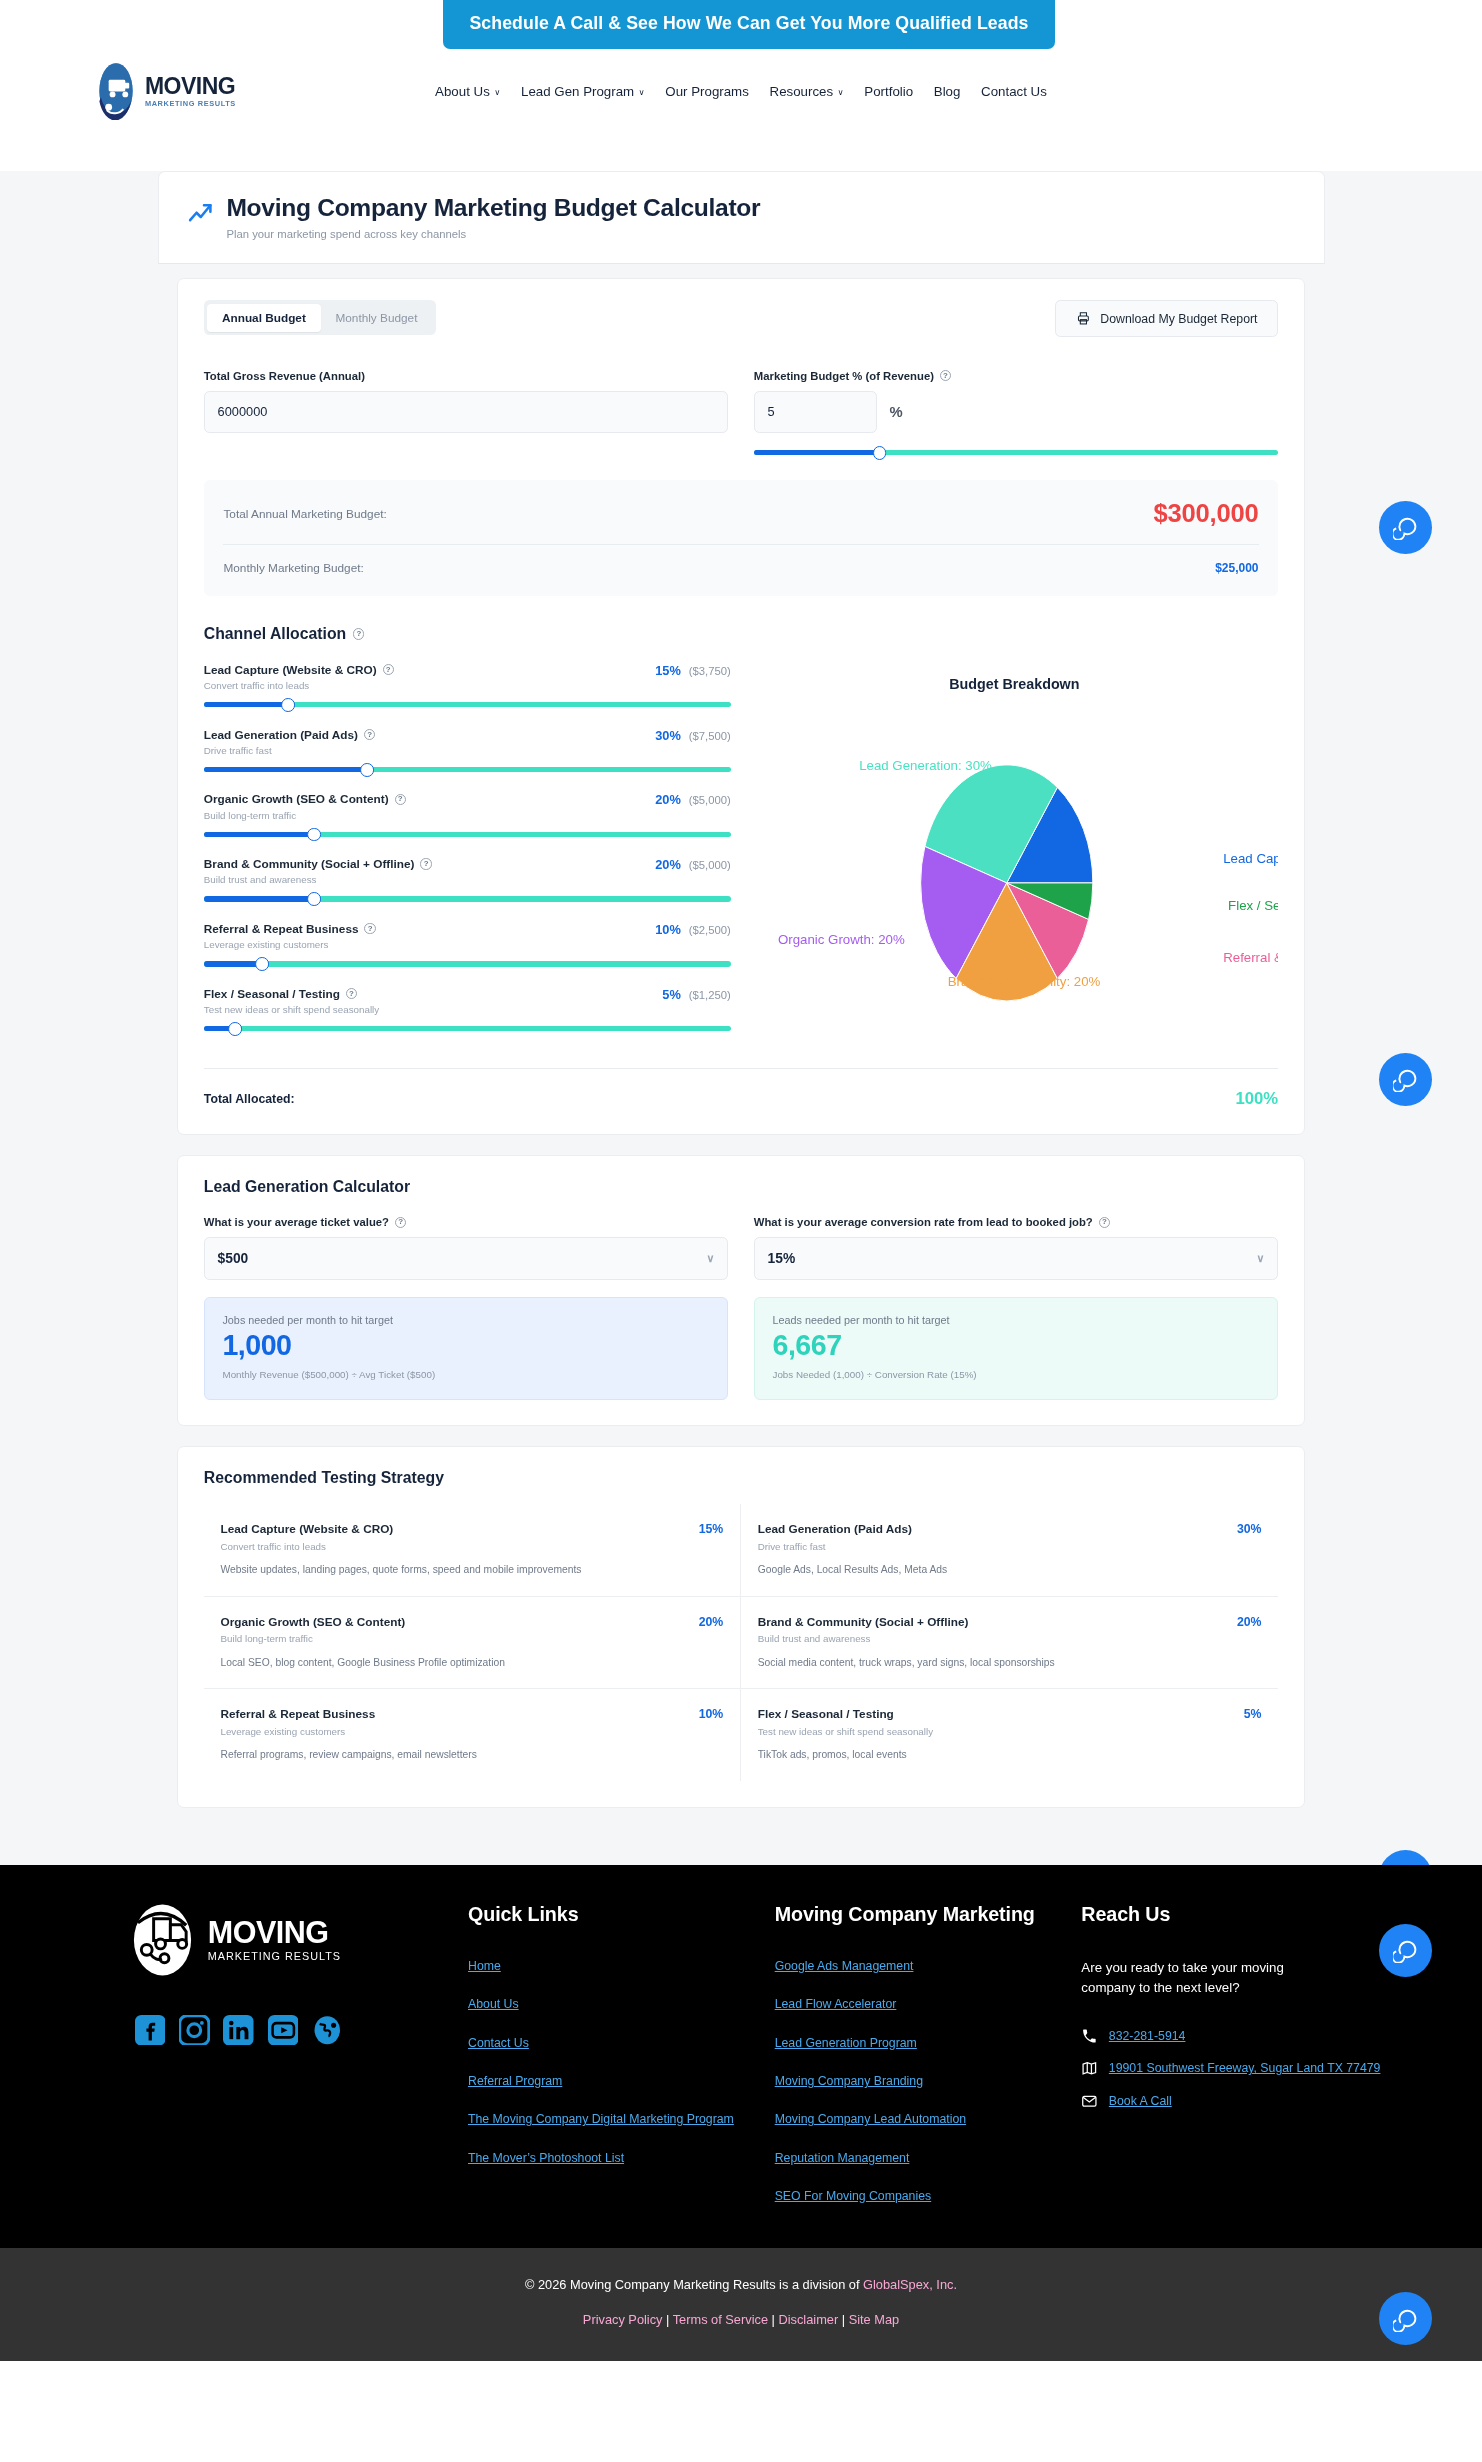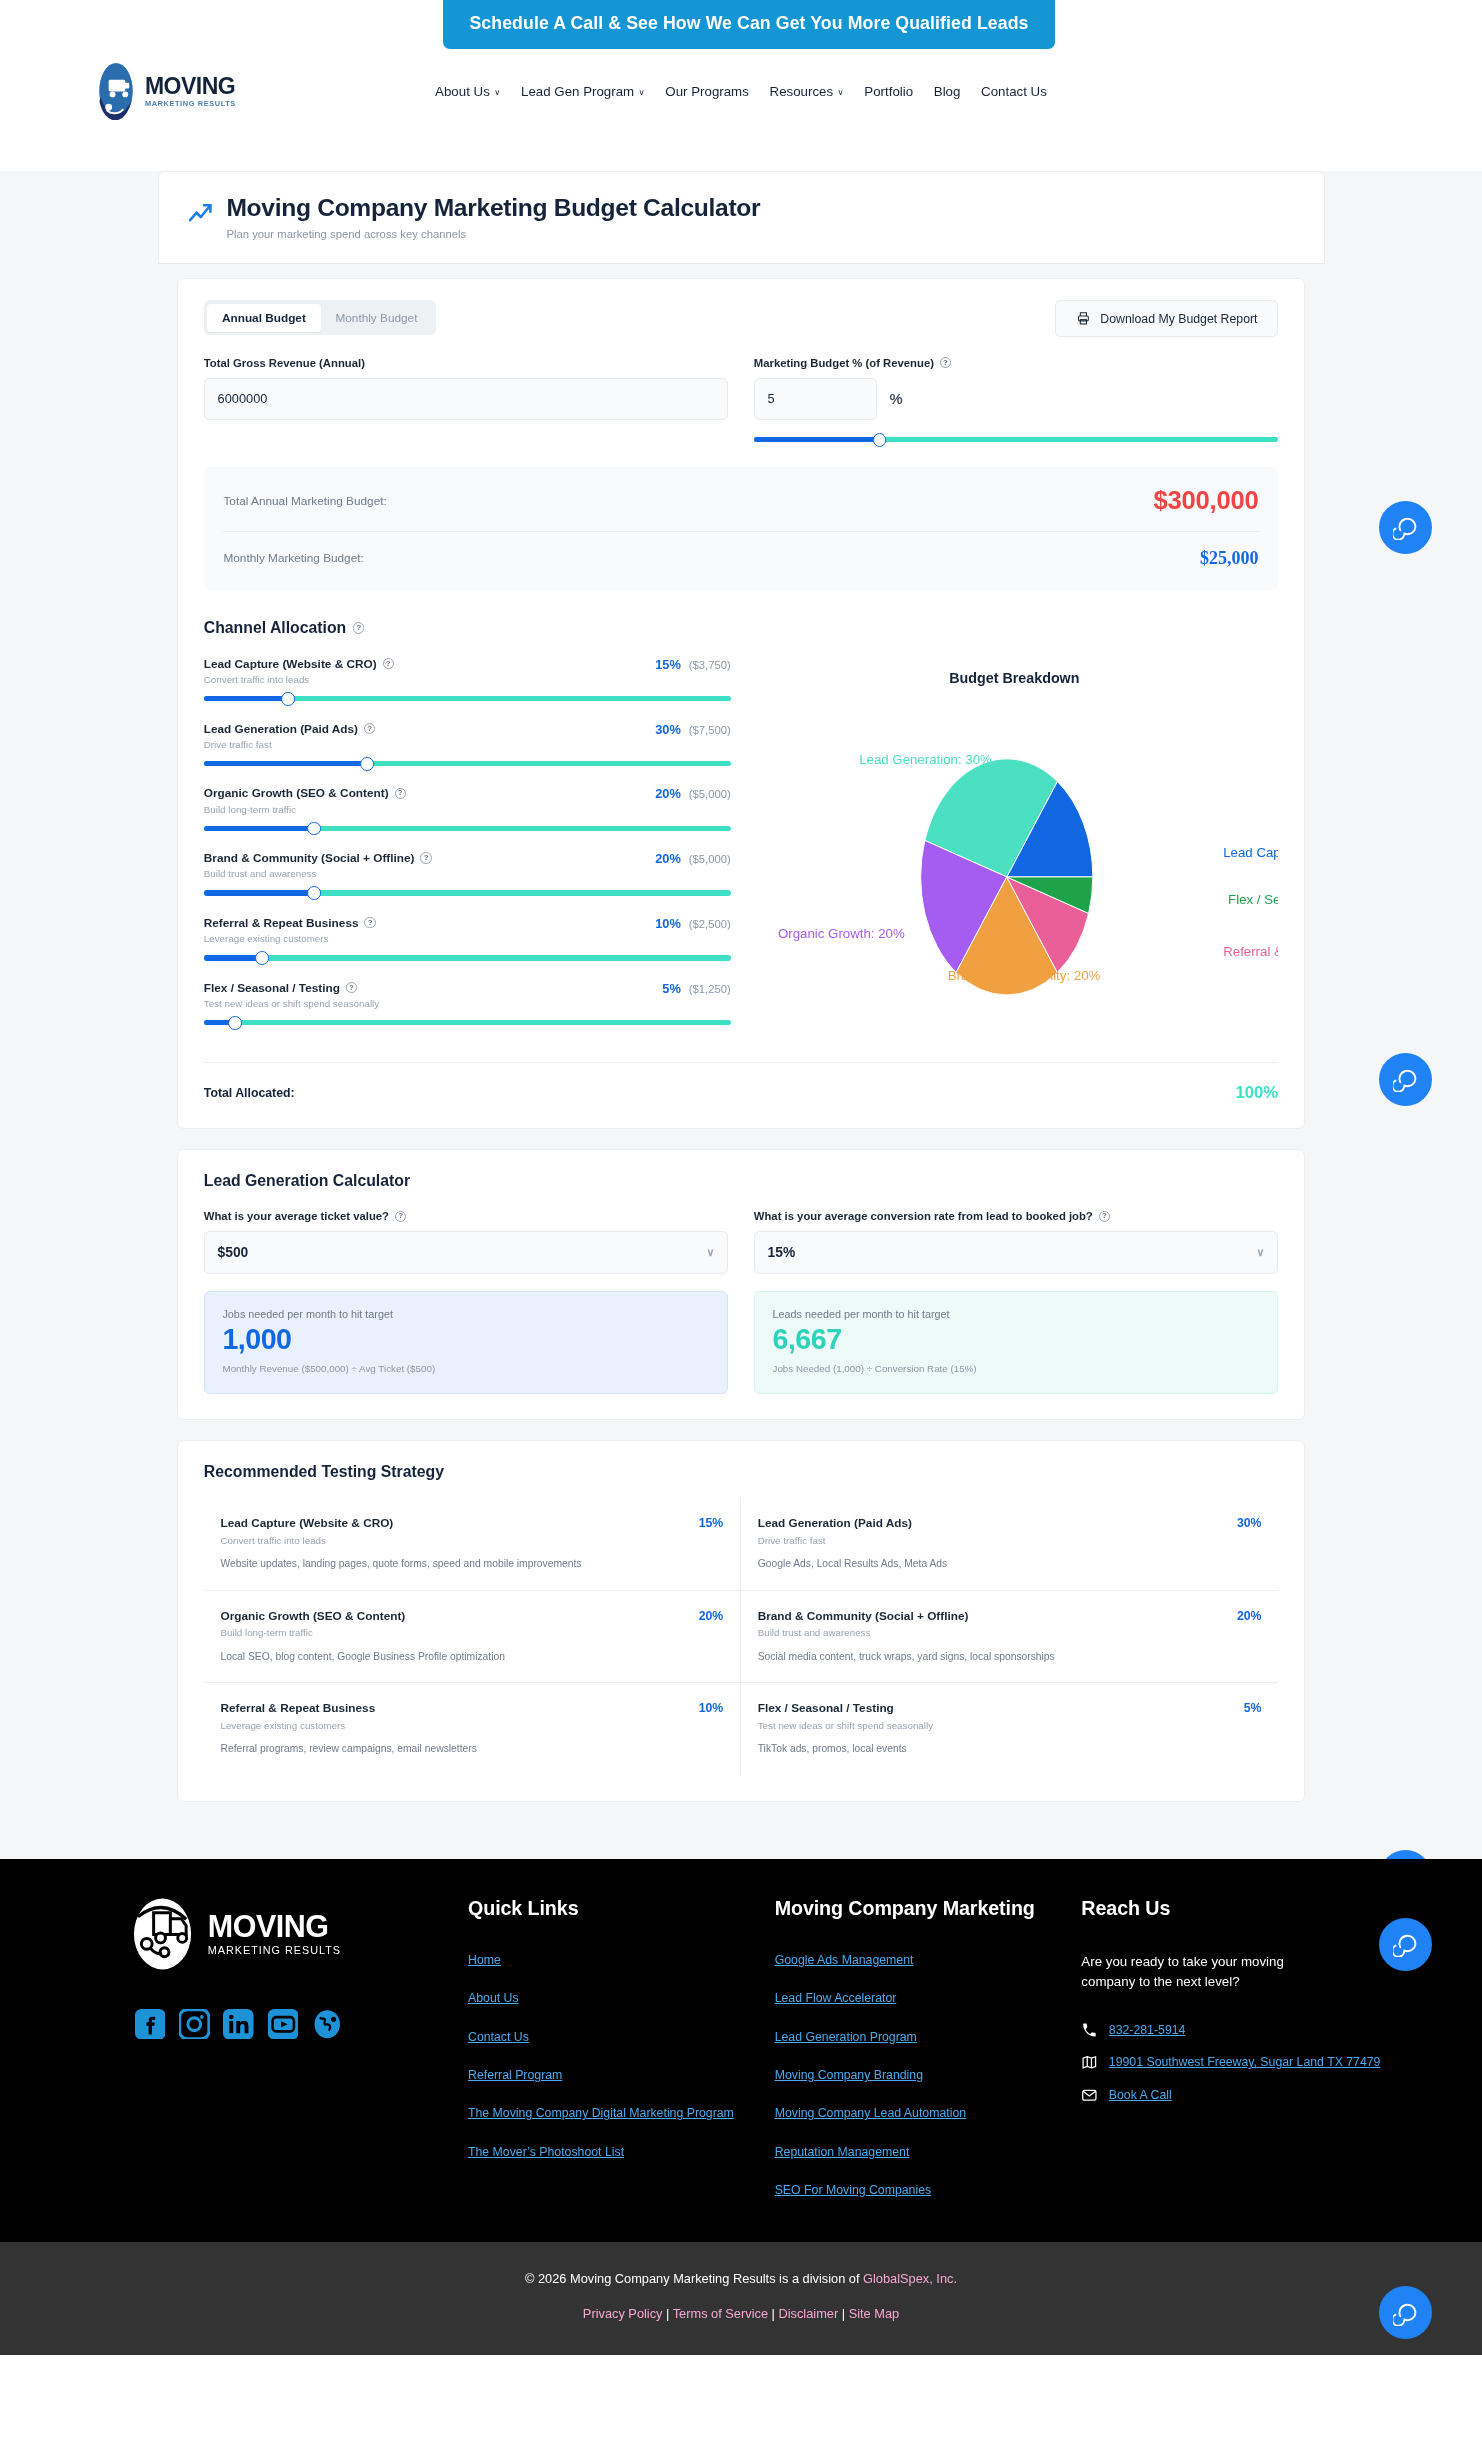--- a/index.html
+++ b/index.html
@@ -93,21 +93,21 @@
   .tab.active { background:#ffffff; color:#16243b; font-weight:600; box-shadow:0 0.5px 1px rgba(0,0,0,.06); }
 
   .dl-btn {
     display:inline-flex; align-items:center; gap:9.8px;
     background:#f8fafc; border:0.5px solid #e6e9ee; border-radius:5.4px;
     padding:9.8px 19.7px; font-size:12.3px; color:#1b2837; cursor:pointer; font-family:inherit;
     white-space:nowrap;
   }
 
   
-  .inputs-grid { display:flex; gap:25.6px; margin-top:20px; }
+  .inputs-grid { display:flex; gap:25.6px; margin-top:33px; }
   .col { flex:1; }
   .field-label { font-size:11.3px; font-weight:700; color:#1b2837; display:flex; align-items:center; gap:5.9px; }
   .help {
     width:11.3px; height:11.3px; border-radius:50%; border:1px solid #9aa4b2;
     color:#6b7686; font-size:7.9px; font-weight:700; display:inline-flex;
     align-items:center; justify-content:center; cursor:pointer; flex:none; line-height:1;
   }
   .text-input {
     margin-top:8.9px; width:100%; background:#f8fafc; border:0.5px solid #e6e9ee; border-radius:5.4px;
     padding:12.8px 12.8px; font-size:12.8px; color:#16243b; font-family:inherit;
@@ -128,21 +128,21 @@
   .slider-wide { margin-top:13.8px; }
 
   
   .summary {
     background:#f8fafc; border-radius:5.9px; margin-top:22.7px; padding:3.9px 19.7px 5.9px 19.7px;
   }
   .sum-row { display:flex; align-items:center; justify-content:space-between; padding:15.8px 0; }
   .sum-row + .sum-row { border-top:0.5px solid #e8ebef; }
   .sum-label { font-size:11.8px; color:#6f7a8a; }
   .sum-val-big { font-size:25.6px; font-weight:700; color:#ef4444; letter-spacing:-0.2px; }
-  .sum-val-sm { font-size:18px; font-weight:700; color:#1268e3;font-family:Liberation Serif, serif; }
+  .sum-val-sm { font-size:12px; font-weight:700; color:#1268e3; }
 
   
   .section-title { font-size:15.8px; font-weight:700; color:#16243b; display:flex; align-items:center; gap:6.9px; }
   .alloc-wrap { display:flex; gap:19.7px; margin-top:19.7px; }
   .alloc-left { width:527px; flex:none; }
   .alloc-right { flex:1; position:relative; overflow:hidden; }
 
   .ch { margin-bottom:18.7px; }
   .ch-head { display:flex; align-items:flex-start; justify-content:space-between; }
   .ch-name { font-size:11.8px; font-weight:700; color:#1b2837; display:flex; align-items:center; gap:5.9px; }

